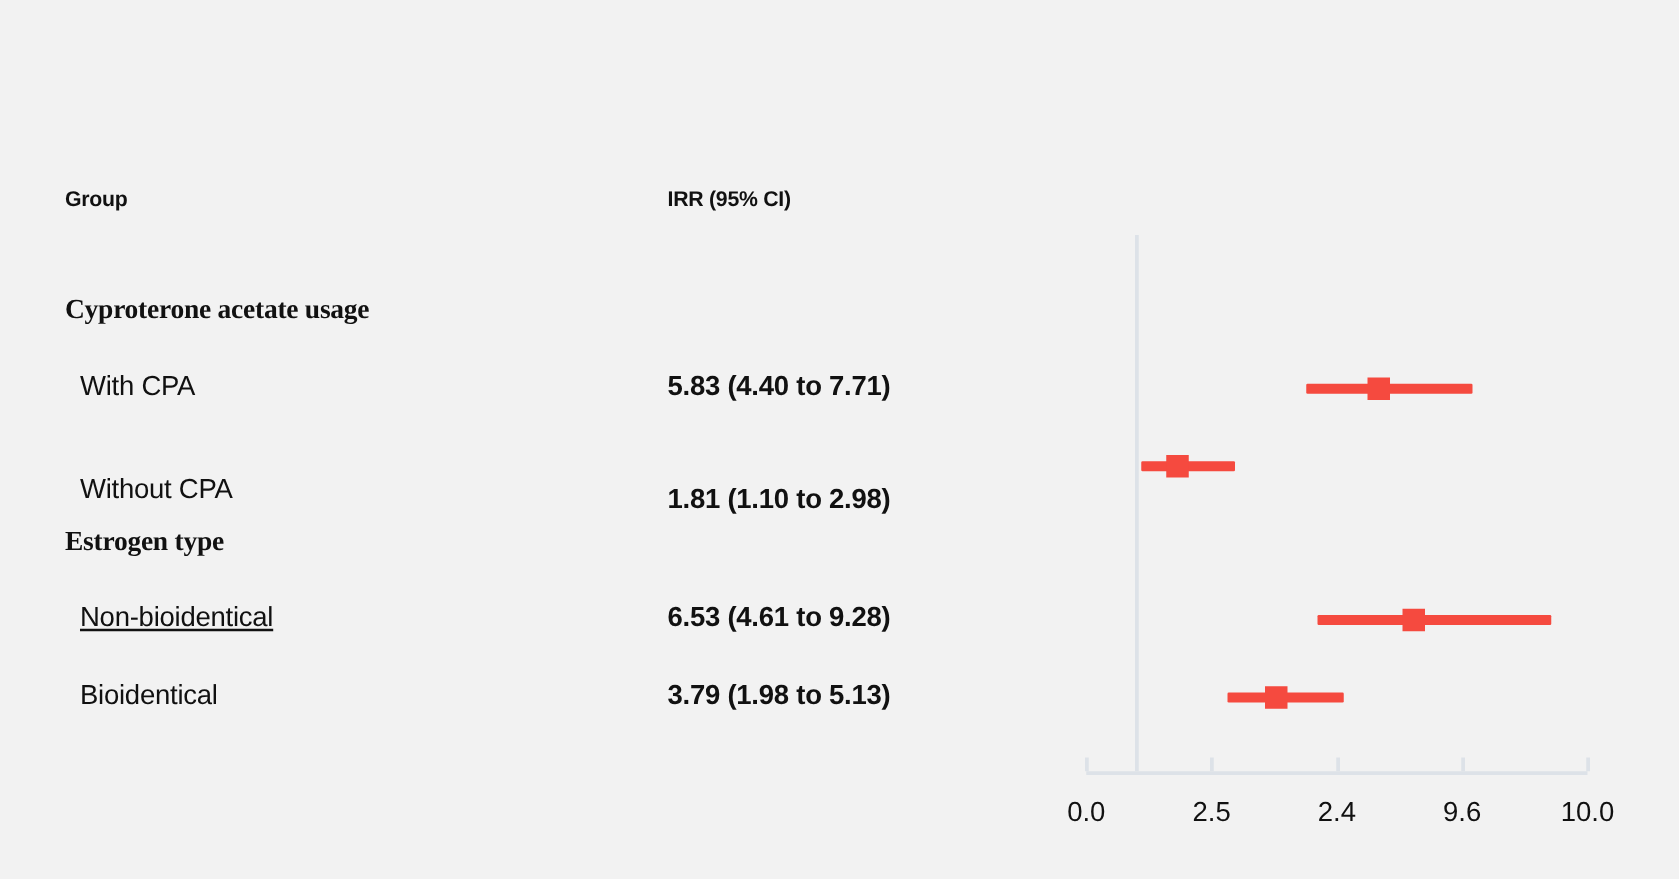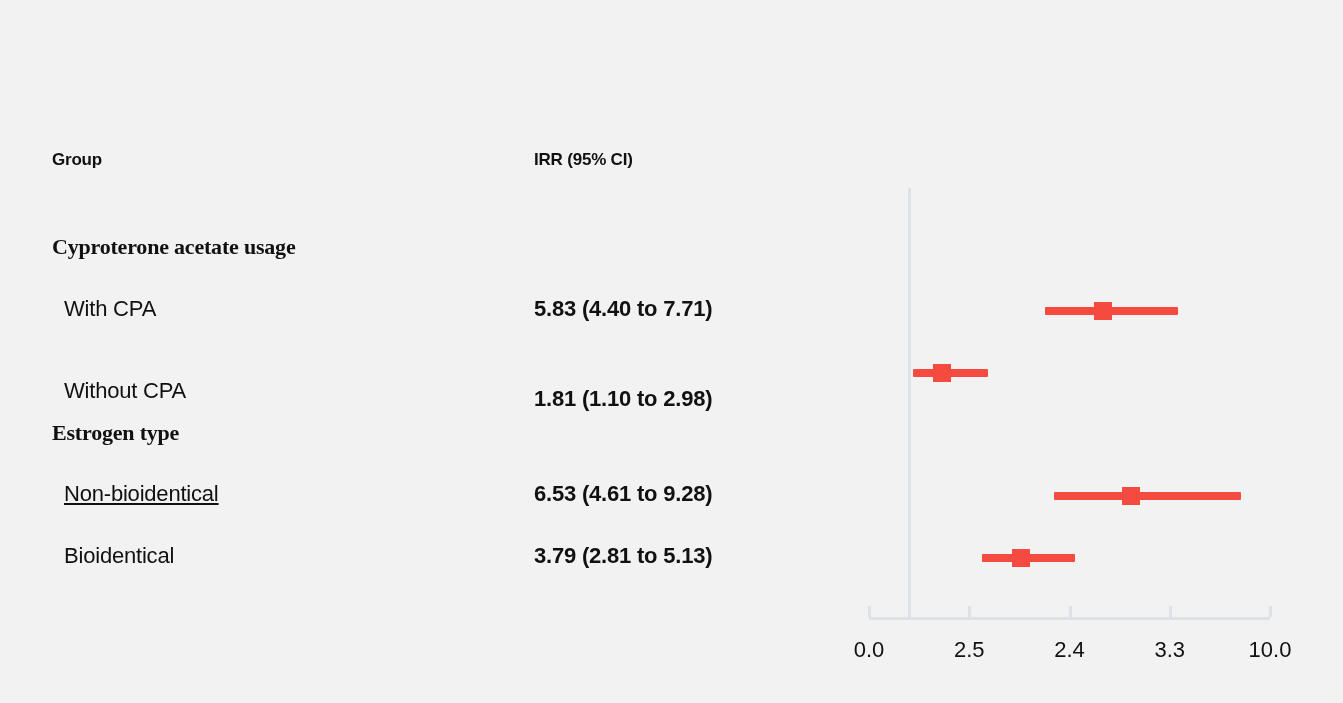--- a/index.html
+++ b/index.html
@@ -131,34 +131,34 @@
   <div id="table-body">
       <div class="row-label section" style="top: 234px;">Cyproterone acetate usage</div>
       <div class="row-label item" style="top: 296px;">With CPA</div>
       <div class="row-value" style="top: 296px;">5.83 (4.40 to 7.71)</div>
       <div class="row-label item" style="top: 358px; margin-top: 20px;">Without CPA</div>
       <div class="row-value" style="top: 358px; margin-top: 28px;">1.81 (1.10 to 2.98)</div>
       <div class="row-label section" style="top: 420px;">Estrogen type</div>
       <div class="row-label item" style="top: 481px; text-decoration: underline;">Non-bioidentical</div>
       <div class="row-value" style="top: 481px;">6.53 (4.61 to 9.28)</div>
       <div class="row-label item" style="top: 543px;">Bioidentical</div>
-      <div class="row-value" style="top: 543px;">3.79 (2.81 to 5.13)</div>
+      <div class="row-value" style="top: 543px;">3.79 (1.98 to 5.13)</div>
     </div>
 
   <div id="plot">
       <div class="ref-line" style="left: 908.1px; top: 188px; height: 429px;"></div>
       <div class="axis-line" style="left: 869px; top: 617px; width: 401px;"></div>
       <div class="tick" style="left: 868px; top: 606px;"></div>
       <div class="tick-label" style="left: 869px; top: 637px;">0.0</div>
       <div class="tick" style="left: 968.25px; top: 606px;"></div>
       <div class="tick-label" style="left: 969.25px; top: 637px;">2.5</div>
       <div class="tick" style="left: 1068.5px; top: 606px;"></div>
       <div class="tick-label" style="left: 1069.5px; top: 637px;">2.4</div>
       <div class="tick" style="left: 1168.75px; top: 606px;"></div>
-      <div class="tick-label" style="left: 1169.75px; top: 637px;">3.3</div>
+      <div class="tick-label" style="left: 1169.75px; top: 637px;">9.6</div>
       <div class="tick" style="left: 1269px; top: 606px;"></div>
       <div class="tick-label" style="left: 1270px; top: 637px;">10.0</div>
       <div class="ci-bar" style="left: 1045.44px; width: 132.731px; top: 307px;"></div>
       <div class="point-marker" style="left: 1102.78px; top: 302px;"></div>
       <div class="ci-bar" style="left: 913.11px; width: 75.388px; top: 369px;"></div>
       <div class="point-marker" style="left: 941.581px; top: 364px;"></div>
       <div class="ci-bar" style="left: 1053.86px; width: 187.267px; top: 492px;"></div>
       <div class="point-marker" style="left: 1130.85px; top: 487px;"></div>
       <div class="ci-bar" style="left: 981.681px; width: 93.032px; top: 554px;"></div>
       <div class="point-marker" style="left: 1020.98px; top: 549px;"></div>

